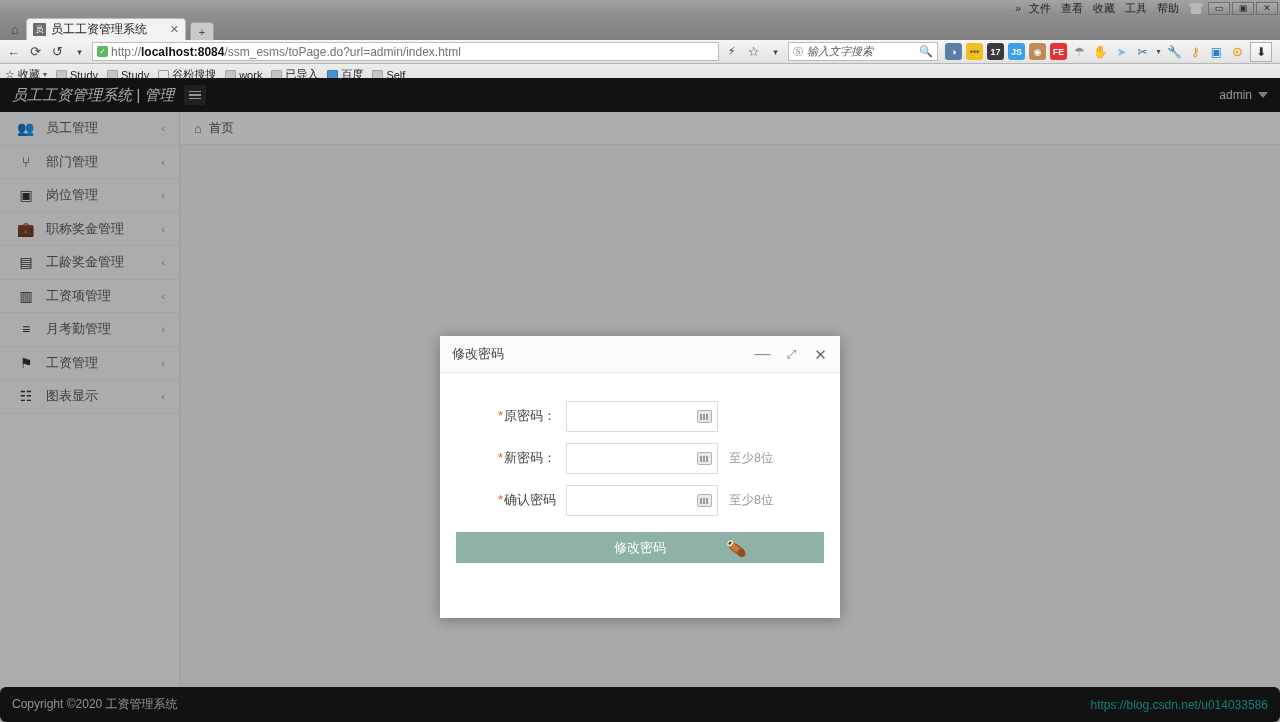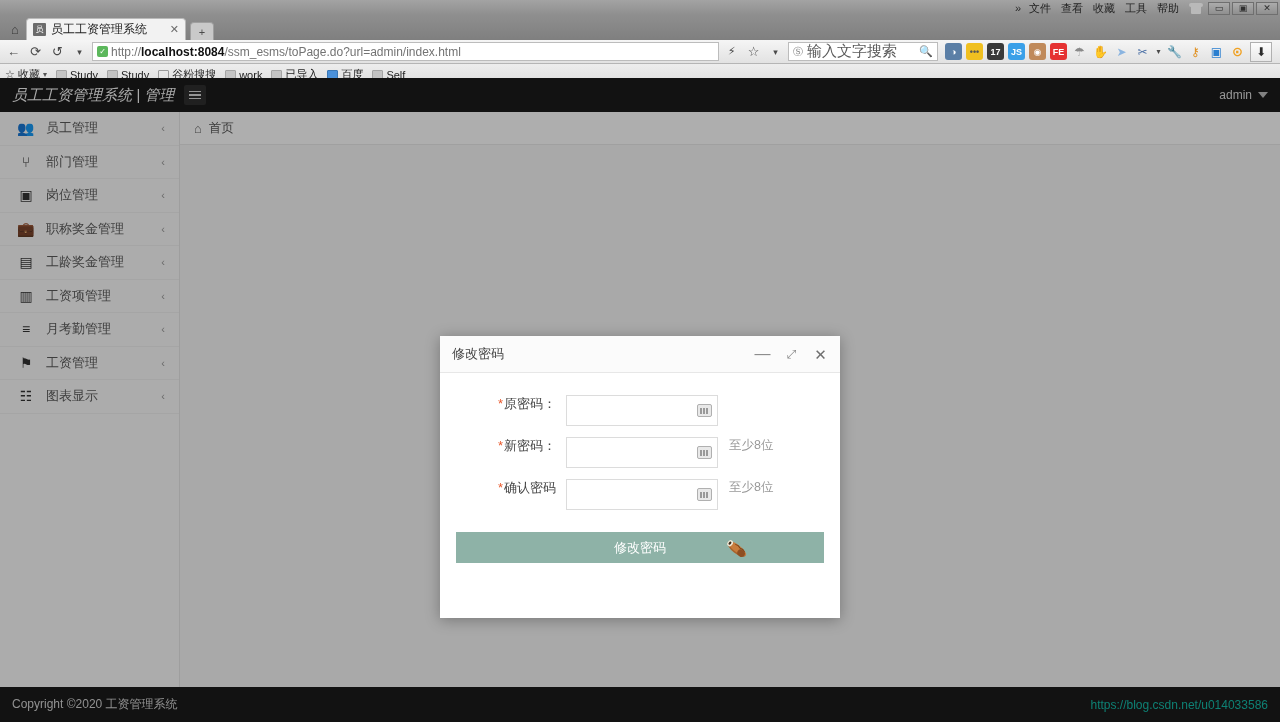--- a/index.html
+++ b/index.html
@@ -49,21 +49,21 @@
     font-size:13px; color:#4a4a4a; }
   .urlbar { flex:1 1 auto; height:19px; background:#fff; border:1px solid #bcbcbc;
     display:flex; align-items:center; padding:0 4px; gap:3px; min-width:0; }
   .lock { width:11px;height:11px;border-radius:2px;background:#5cb85c;color:#fff;
     font-size:8px;display:flex;align-items:center;justify-content:center;flex:0 0 auto;}
   .url { font-size:12px; color:#737373; white-space:nowrap; overflow:hidden; }
   .url b { color:#111; font-weight:bold; }
   .nav-right { display:flex; align-items:center; gap:4px; padding:0 4px; }
   .searchbox { width:150px; height:19px; background:#fff; border:1px solid #bcbcbc;
     display:flex; align-items:center; gap:4px; padding:0 4px; }
-  .searchbox .sph { font-size:15px; color:#5a5a5a; }
+  .searchbox .sph { font-size:11px; color:#5a5a5a;font-style:italic; }
   .searchbox .mag { margin-left:auto; font-size:11px; color:#9a9a9a; }
   .ext { width:17px; height:17px; display:flex; align-items:center; justify-content:center;
     font-size:9px; border-radius:3px; color:#fff; font-weight:bold; }
   .dlbtn { width:22px;height:20px;border:1px solid #b0b0b0;background:linear-gradient(to bottom,#fdfdfd,#e8e8e8);
     display:flex;align-items:center;justify-content:center;font-size:12px;color:#2b2b2b;}
 
   .bookmarks { height:22px; display:flex; align-items:center; gap:9px; padding:0 5px;
     background: linear-gradient(to bottom,#ededed,#dedede); border-bottom:1px solid #a8a8a8; }
   .bm { display:flex; align-items:center; gap:3px; font-size:11px; color:#1f1f1f; white-space:nowrap;}
   .bm-fav { width:11px;height:10px;background:#c4c4c4;border:1px solid #a5a5a5;border-radius:1px;}
@@ -98,39 +98,39 @@
   .crumbbar { height:33px; background:#fafafa; border-bottom:1px solid #e6e6e6;
     display:flex; align-items:center; gap:7px; padding-left:14px;
     font-size:12.5px; color:#555; }
   .home-ico { font-size:13px; color:#666; }
   .welcome { margin:14px 14px 0 14px; background:#f0f0f0; border-left:4px solid #3a7d6d;
     height:43px; display:flex; align-items:center; padding-left:18px;
     font-size:13px; color:#333; }
   .welcome .ts { color:#c1431d; }
 
   .footer { height:35px; background:#1b1b1b; display:flex; align-items:center;
-    justify-content:space-between; padding:0 12px; }
+    justify-content:space-between; padding:0 12px;border-radius:6px; }
   .footer .cp { font-size:12px; color:#cfcfcf; }
   .footer .wm { font-size:12px; color:#14b8a6; }
 
   
   .modal { position:absolute; left:440px; top:258px; width:400px; height:282px;
     background:#fff; z-index:60; box-shadow:0 2px 14px rgba(0,0,0,0.30); }
   .modal-head { height:37px; border-bottom:1px solid #e7e7e7; background:#fbfbfb;
     display:flex; align-items:center; padding:0 12px; }
   .modal-title { font-size:13px; color:#444; }
   .modal-ctrls { margin-left:auto; display:flex; align-items:center; gap:14px; color:#8a8a8a; }
   .mc { font-size:14px; line-height:1; display:flex; align-items:center; justify-content:center;
      width:15px; height:15px; }
   .mc.mini { font-size:16px; }
   .mc.maxi { font-size:12px; }
   .mc.close { font-size:15px; color:#6e6e6e; }
 
   .modal-body { padding:22px 0 0 0; }
-  .frow { display:flex; height:42px; padding-left:16px; }
+  .frow { display:flex; align-items:center; height:42px; padding-left:16px; }
   .flabel { width:110px; text-align:right; padding-right:10px; font-size:13px; color:#444; }
   .flabel .req { color:#e8582c; margin-right:1px; }
   .finput { width:152px; height:31px; border:1px solid #dcdcdc; background:#fff;
     display:flex; align-items:center; padding:0 5px; }
   .finput .kbd { margin-left:auto; width:15px; height:13px; border:1.5px solid #b0b0b0;
     border-radius:2px; background:#e9e9e9; position:relative; }
   .finput .kbd:after{content:"";position:absolute;left:2px;top:3px;right:2px;bottom:2px;
     background:repeating-linear-gradient(to right,#9a9a9a 0 2px,transparent 2px 3px);}
   .fhint { font-size:12.5px; color:#999; margin-left:11px; }
 

